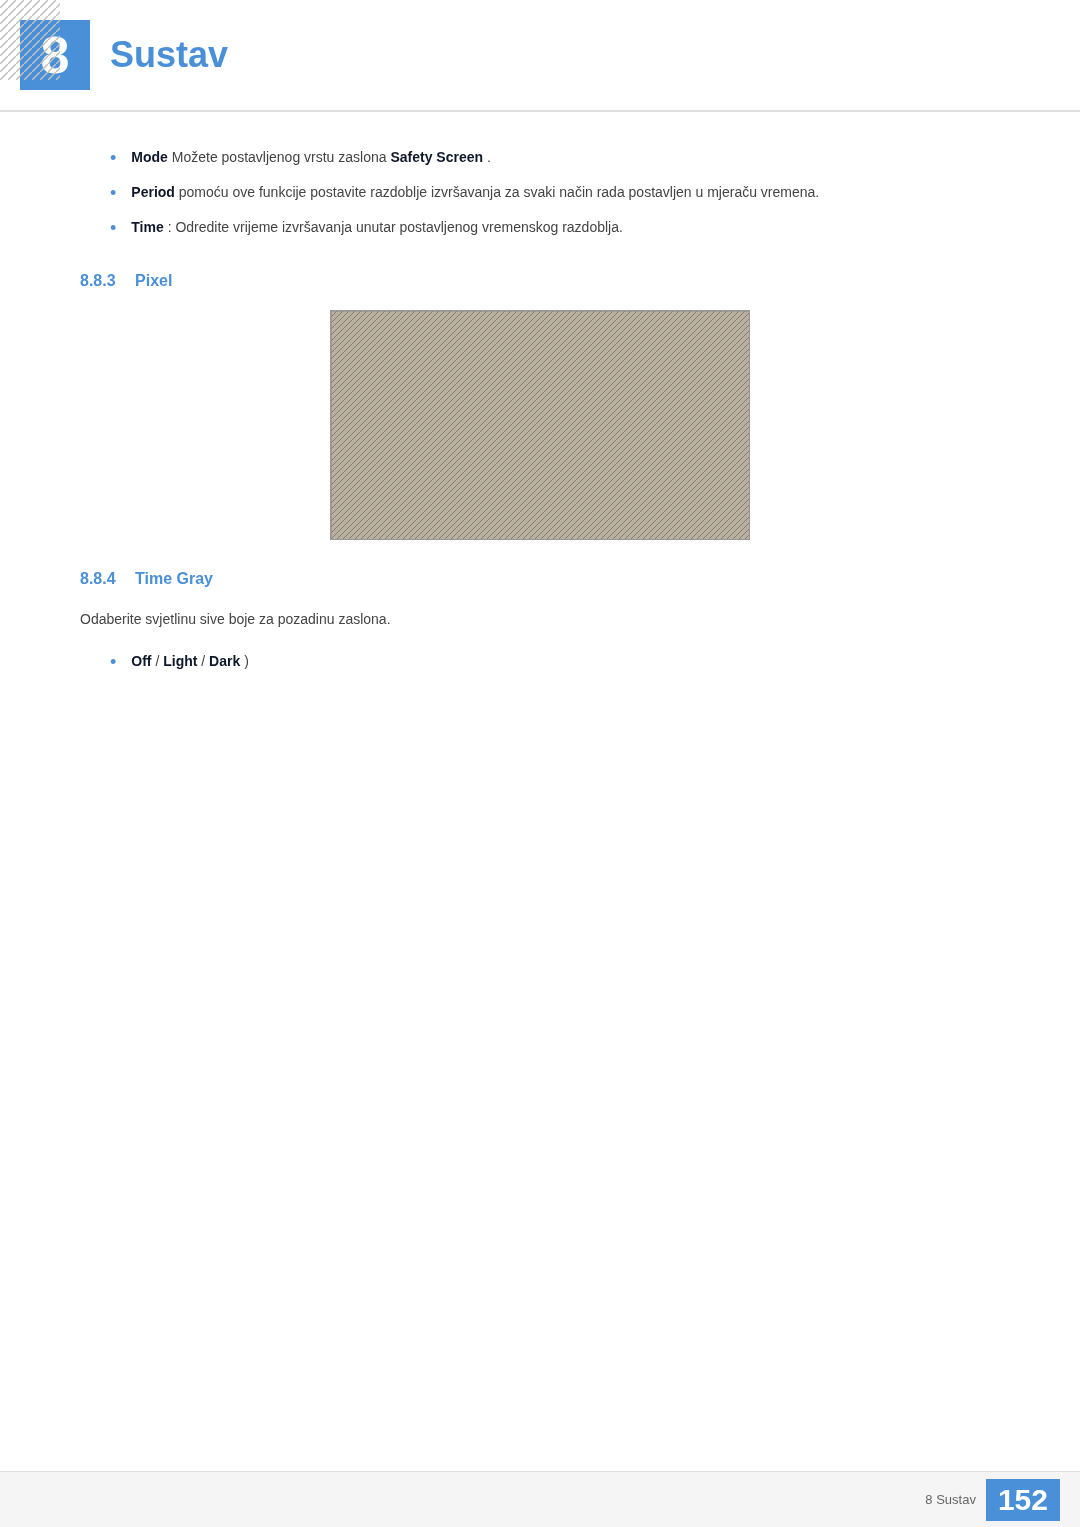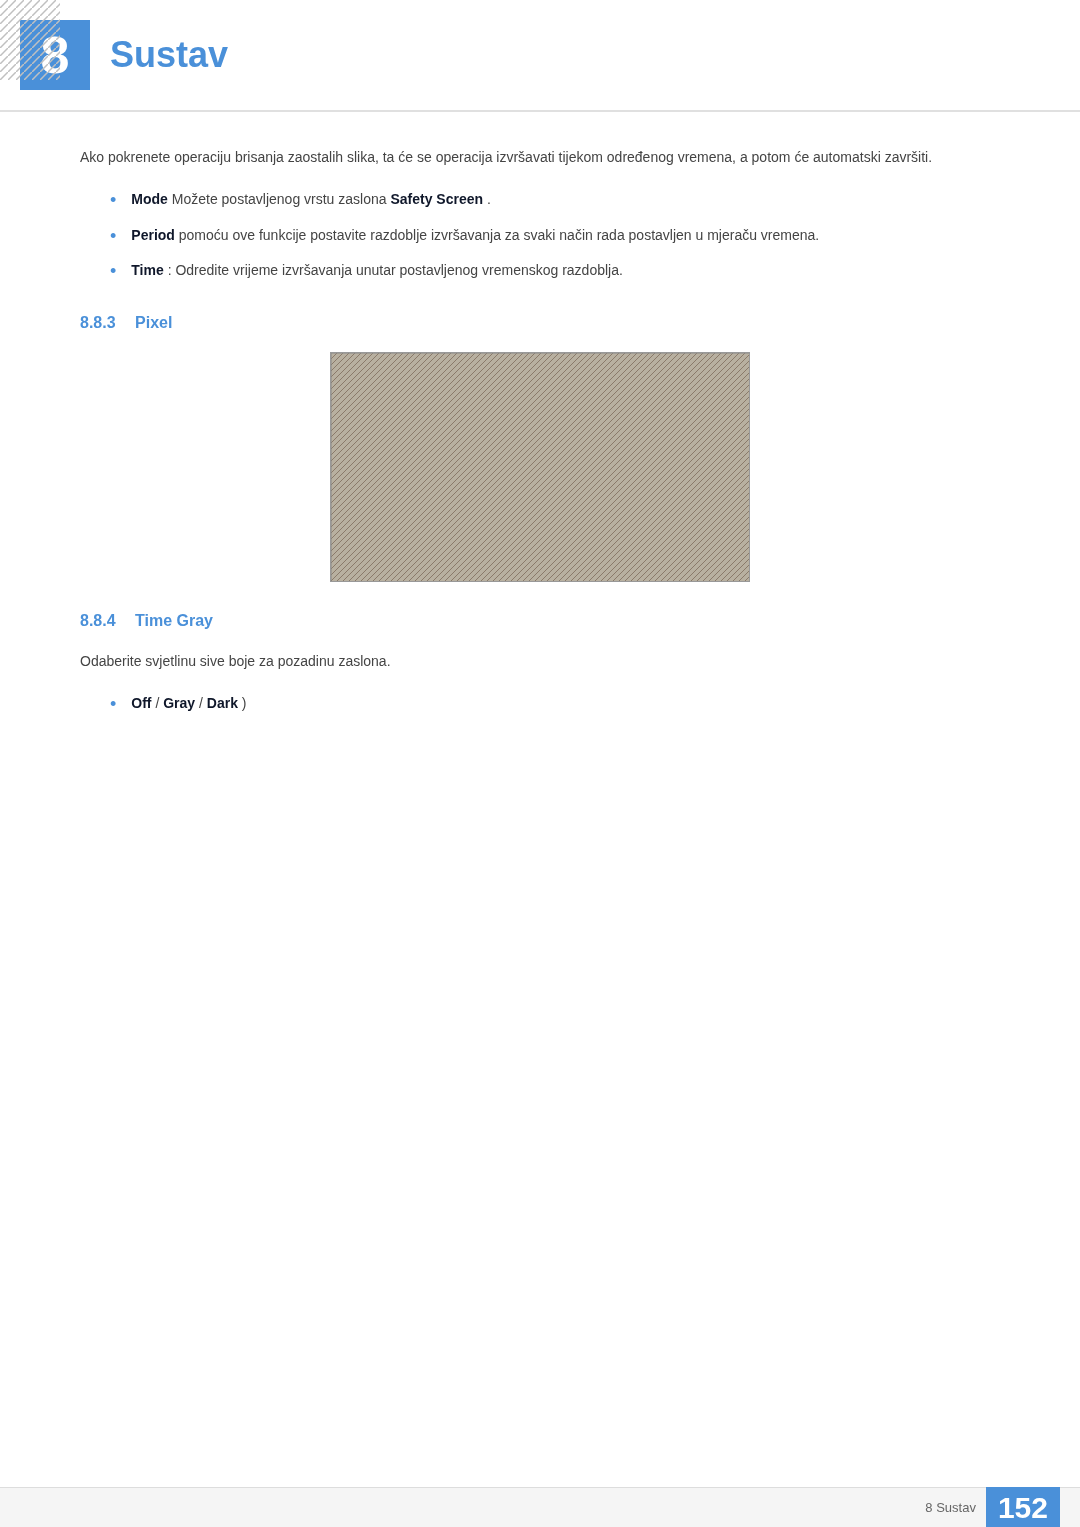--- a/index.html
+++ b/index.html
@@ -141,21 +141,21 @@
       line-height: 1.6;
       margin-bottom: 30px;
     }
 
     
     .page-footer {
       position: fixed;
       bottom: 0;
       left: 0;
       right: 0;
-      height: 40px;
+      height: 56px;
       background: #f5f5f5;
       border-top: 1px solid #ddd;
       display: flex;
       align-items: center;
       justify-content: flex-end;
       padding-right: 20px;
     }
 
     .footer-text {
       font-size: 13px;
@@ -202,21 +202,20 @@
     </svg>
   </div>
   <div class="chapter-number-box">
     <span>8</span>
   </div>
   <div class="chapter-title">Sustav</div>
 </div>
 
 <div class="content">
 
-  <p class="intro-text">Ako pokrenete operaciju brisanja zaostalih slika, ta će se operacija izvršavati tijekom određenog vremena, a potom će automatski završiti.</p>
 
   <ul class="bullet-list">
     <li>
       <span class="bullet-dot">•</span>
       <span class="bullet-text">
         <span class="keyword-blue">Mode</span>
         <span> Možete postavljenog vrstu zaslona </span>
         <span class="keyword-blue">Safety Screen</span>
         <span>.</span>
       </span>
@@ -261,21 +260,21 @@
   </div>
 
   <p class="intro-text">Odaberite svjetlinu sive boje za pozadinu zaslona.</p>
 
   <ul class="sub-bullet-list">
     <li>
       <span class="bullet-dot">•</span>
       <span class="bullet-text">
         <span class="keyword-blue">Off</span>
         <span> / </span>
-        <span class="keyword-blue">Gray</span>
+        <span class="keyword-blue">Light</span>
         <span> / </span>
         <span class="keyword-blue">Dark</span>
         <span>)</span>
       </span>
     </li>
   </ul>
 
 </div>
 
 <div class="page-footer">

